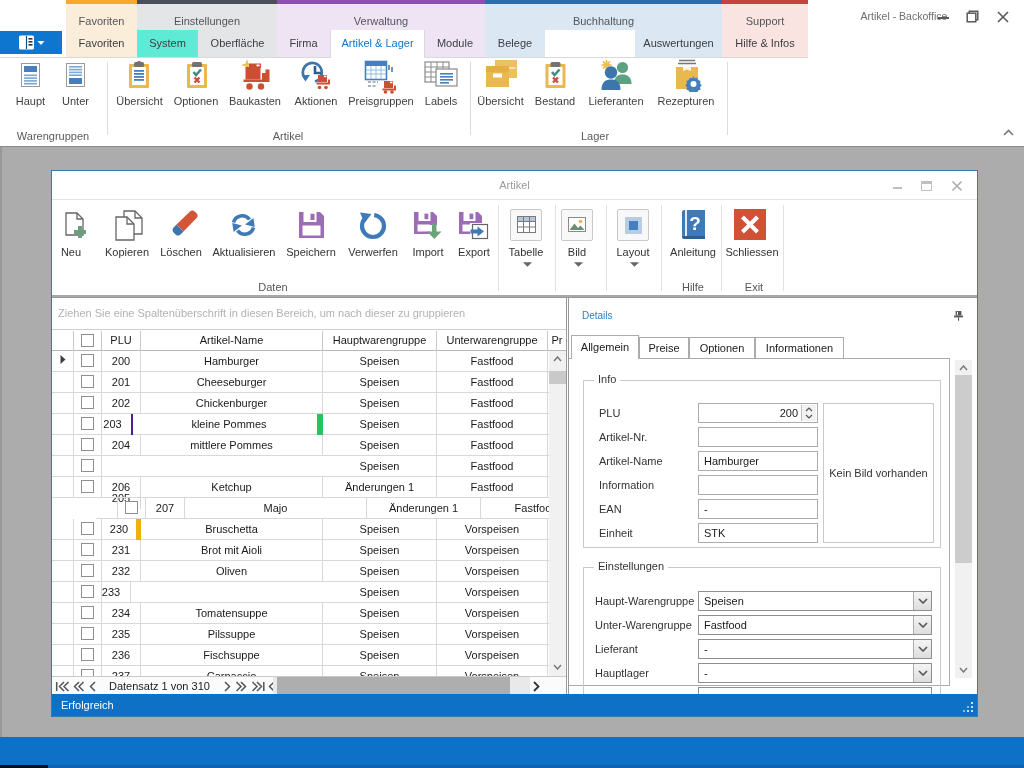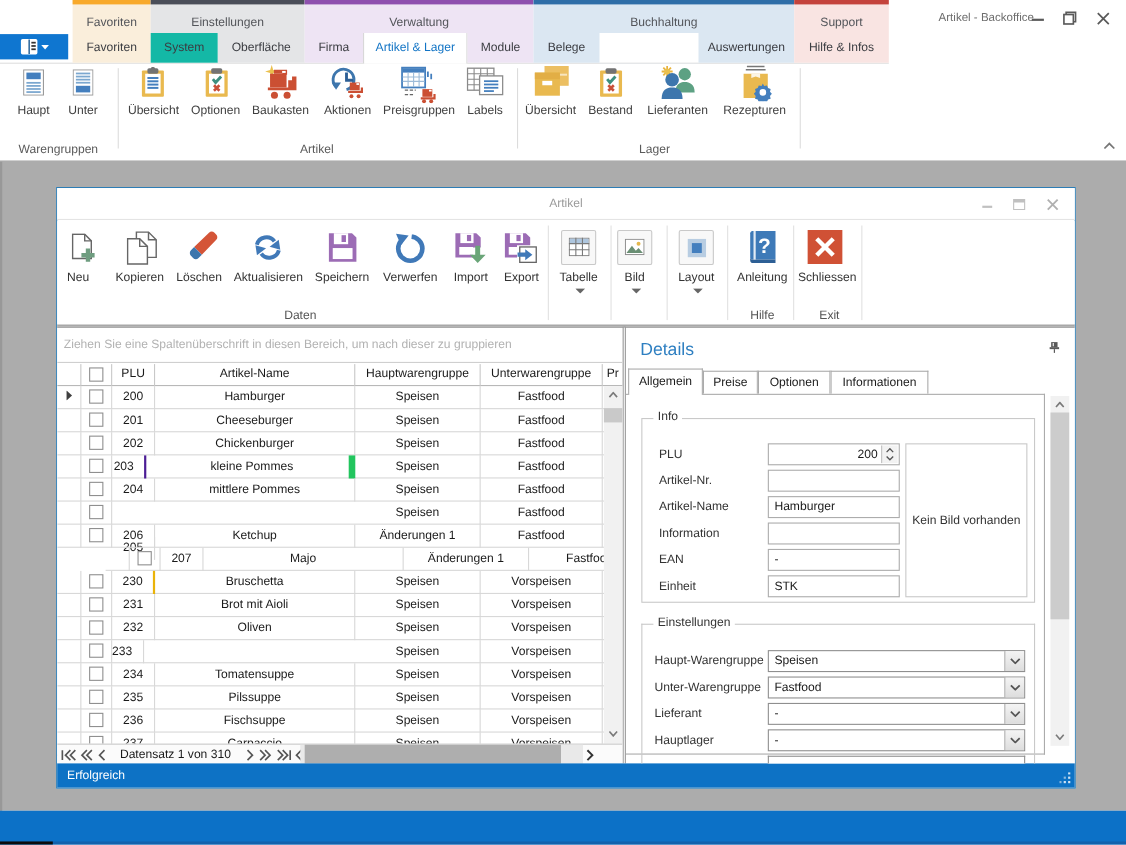--- a/index.html
+++ b/index.html
@@ -35,38 +35,38 @@
 </style>
 </head>
 <body>
 <div id="app">
 
 <div class="gh" style="left:66px; width:71px; background:#faeedb; border-top:4px solid #f8a92b;">Favoriten</div>
 <div class="gh" style="left:137px; width:140px; background:#e4e5e7; border-top:4px solid #4a4e59;">Einstellungen</div>
 <div class="gh" style="left:277px; width:208px; background:#eee4f4; border-top:4px solid #8e4fae;">Verwaltung</div>
 <div class="gh" style="left:485px; width:237px; background:#dbe7f2; border-top:4px solid #2e6ea8;">Buchhaltung</div>
 <div class="gh" style="left:722px; width:86px; background:#f9e4e2; border-top:4px solid #c4433c;">Support</div>
-<div class="abs" style="left:820px; top:10px; width:120px; text-align:right; color:#6e6e6e; font-size:10.5px;">Artikel - Backoffice</div>
+<div class="abs" style="left:844px; top:10px; width:120px; text-align:center; color:#6e6e6e; font-size:10.5px;">Artikel - Backoffice</div>
 
 <div class="abs" style="left:938px; top:17px; width:11px; height:2px; background:#5a5a5a;"></div>
 <div class="abs" style="left:966px; top:10px; width:13px; height:13px;">
   <svg width="13" height="13" viewBox="0 0 13 13">
         <path d="M3.2 3.2 V1.2 H11.8 V9.8 H9.8" fill="none" stroke="#5a5a5a" stroke-width="1.5"></path>
         <rect x="1.2" y="3.2" width="8.6" height="8.6" fill="none" stroke="#5a5a5a" stroke-width="1.5"></rect>
       </svg>
 </div>
 <div class="abs" style="left:997px; top:11px; width:12px; height:12px;">
   <svg width="12" height="12" viewBox="0 0 12 12">
         <path d="M1 1 L11 11 M11 1 L1 11" stroke="#5a5a5a" stroke-width="1.6"></path>
       </svg>
 </div>
 
 <div class="abs" style="left:0; top:57px; width:808px; height:1px; background:#d9d9d9;"></div>
 <div class="tab" style="left:66px; width:71px; background:#faeedb;">Favoriten</div>
-<div class="tab" style="left:137px; width:61px; background:#14b8a6;">System</div>
+<div class="tab" style="left:137px; width:61px; background:#5eead4;">System</div>
 <div class="tab" style="left:198px; width:79px; background:#e4e5e7;">Oberfläche</div>
 <div class="tab" style="left:277px; width:53px; background:#eee4f4;">Firma</div>
 <div class="tab" style="left:330px; width:95px; height:28px; background:#fff; color:#1274c5; border-left:1px solid #d8d8d8; border-right:1px solid #d8d8d8;">Artikel &amp; Lager</div>
 <div class="tab" style="left:425px; width:60px; background:#eee4f4;">Module</div>
 <div class="tab" style="left:485px; width:60px; background:#dbe7f2;">Belege</div>
 <div class="tab" style="left:545px; width:90px; background:#dbe7f2;margin-top:28px;">Kassenbuch</div>
 <div class="tab" style="left:635px; width:87px; background:#dbe7f2;">Auswertungen</div>
 <div class="tab" style="left:722px; width:86px; background:#f9e4e2;">Hilfe &amp; Infos</div>
 
 <div class="abs" style="left:0; top:31px; width:62px; height:23px; background:#0f76d0;">
@@ -486,21 +486,21 @@
     <div class="gc" style="left:50px; width:39px; border-right:1px solid #d8d8d8; height:21px;">207</div>
     <div class="gc" style="left:89px; width:182px; border-right:1px solid #d8d8d8; height:21px;">Majo</div>
     <div class="gc" style="left:271px; width:114px; border-right:1px solid #d8d8d8; height:21px;">Änderungen 1</div>
     <div class="gc" style="left:385px; width:111px; border-right:1px solid #d8d8d8; height:21px;">Fastfood</div>
   </div>
   <div class="gr" style="top:221px;">
     <div class="gc" style="left:0; width:22px; border-right:1px solid #d8d8d8; height:21px;"></div>
     <div class="gc" style="left:22px; width:28px; border-right:1px solid #d8d8d8; height:21px;">
             <span class="cb" style="left:7px; top:3px;"></span>
           </div>
-    <div class="gc" style="left:50px; width:39px; border-right:2px solid #eab308; height:21px;">230</div>
+    <div class="gc" style="left:50px; width:39px; border-right:5px solid #eab308; height:21px;">230</div>
     <div class="gc" style="left:89px; width:182px; border-right:1px solid #d8d8d8; height:21px;">Bruschetta</div>
     <div class="gc" style="left:271px; width:114px; border-right:1px solid #d8d8d8; height:21px;">Speisen</div>
     <div class="gc" style="left:385px; width:111px; border-right:1px solid #d8d8d8; height:21px;">Vorspeisen</div>
   </div>
   <div class="gr" style="top:242px;">
     <div class="gc" style="left:0; width:22px; border-right:1px solid #d8d8d8; height:21px;"></div>
     <div class="gc" style="left:22px; width:28px; border-right:1px solid #d8d8d8; height:21px;">
             <span class="cb" style="left:7px; top:3px;"></span>
           </div>
     <div class="gc" style="left:50px; width:39px; border-right:1px solid #d8d8d8; height:21px;">231</div>
@@ -602,21 +602,21 @@
       <div class="abs" style="left:4px; top:0; width:233px; height:18px; background:#aeaeae;"></div>
     </div>
     <svg class="abs" style="left:480px; top:4px;" width="9" height="11" viewBox="0 0 9 11">
             <path d="M2 1 L6.5 5.5 L2 10" stroke="#333" stroke-width="1.8" fill="none"></path>
           </svg>
   </div>
   </div>
 
   <div class="abs" id="details" style="left:516px; top:126px; width:409px; height:397px; background:#fff; border-top:1px solid #989898; border-left:1px solid #989898; overflow:hidden;">
 
-    <div class="abs" style="left:13px; top:12px; color:#2e7fc1; font-size:16px;">Details</div>
+    <div class="abs" style="left:13px; top:12px; color:#2e7fc1; font-size:10px;">Details</div>
     <svg class="abs" style="left:385px; top:13px;" width="9" height="10" viewBox="0 0 9 10">
       <g fill="#5a5a5a">
             <rect x="1.6" y="0" width="5.8" height="4.6"></rect>
             <rect x="3" y="0.8" width="1" height="3" fill="#fff"></rect>
             <rect x="0" y="4.6" width="9" height="1.8"></rect>
             <rect x="4" y="6.4" width="1.1" height="3.4"></rect>
           </g>
     </svg>
 
     <div class="abs" style="left:2px; top:37px; width:68px; height:24px; background:#fff; border:1px solid #ababab; border-bottom:none; z-index:3; text-align:center; line-height:23px; font-size:11px; color:#1a1a1a;">Allgemein</div>

